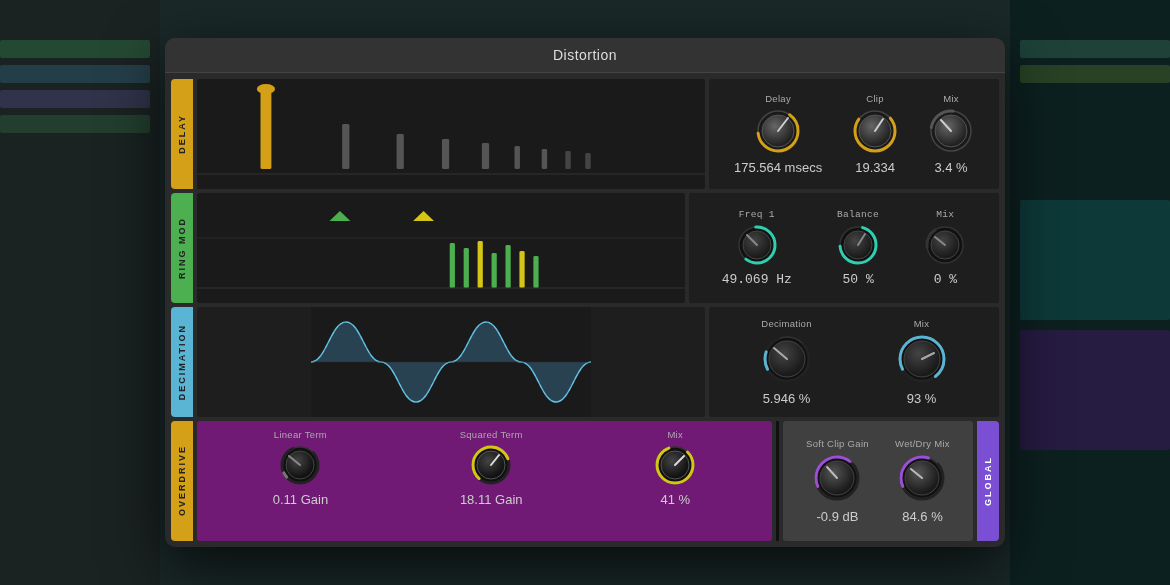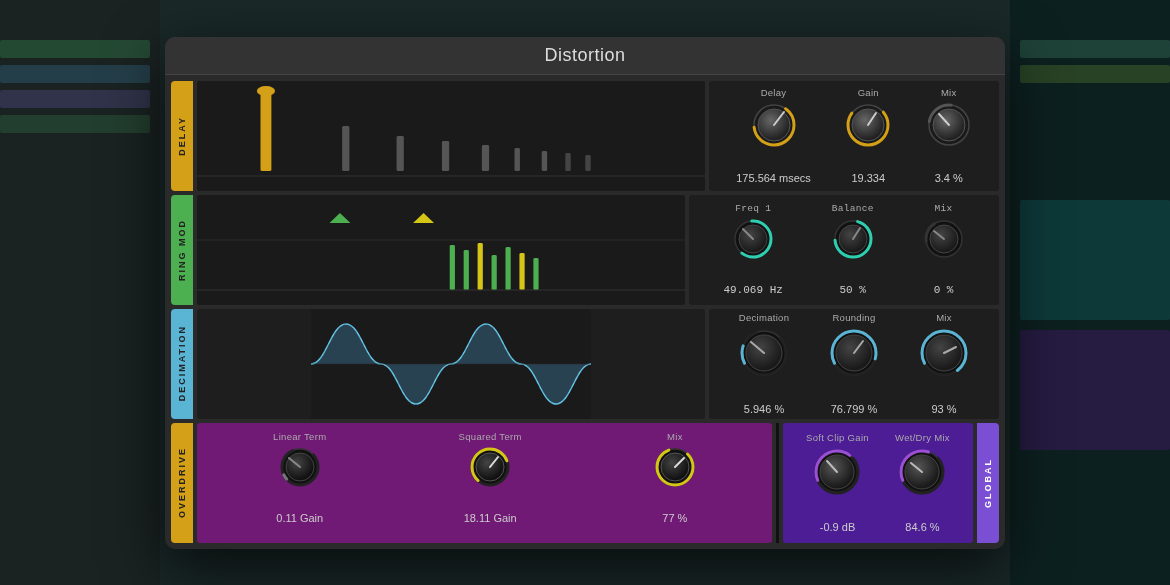--- a/index.html
+++ b/index.html
@@ -23,21 +23,21 @@
       z-index: 10;
     }
     .title-bar {
       background: #333;
       text-align: center;
       padding: 8px 0;
       border-bottom: 1px solid #444;
     }
     .title-text {
       color: #ddd;
-      font-size: 18px;
+      font-size: 14px;
       font-weight: 500;
       letter-spacing: 0.5px;
     }
     .plugin-body {
       display: flex;
       flex-direction: column;
       padding: 6px;
       gap: 4px;
     }
     
@@ -100,23 +100,23 @@
       flex-direction: column;
       align-items: center;
       gap: 4px;
     }
     .ctrl-label {
       font-size: 9.5px;
       color: #aaa;
       letter-spacing: 0.3px;
     }
     .ctrl-value {
-      font-size: 11px;
+      font-size: 13px;
       color: #ccc;
-      margin-top: 20px;
+      margin-top: 2px;
     }
 
     
     .knob-svg {
       display: block;
     }
 
     
     .overdrive-row {
       display: flex;
@@ -127,21 +127,21 @@
       flex: 1;
       background: #701a75;
       border-radius: 3px;
       display: flex;
       flex-direction: column;
       justify-content: flex-start;
       padding: 8px 10px;
     }
     .overdrive-right {
       width: 190px;
-      background: #4c1d95;
+      background: #404040;
       border-radius: 3px;
       display: flex;
       flex-direction: column;
       justify-content: center;
       padding: 8px 10px;
       flex-shrink: 0;
     }
   </style>
 </head>
 <body>
@@ -204,21 +204,21 @@
               </defs>
               <circle cx="23" cy="23" r="20" fill="#1a1a1a" stroke="#444" stroke-width="1.5"></circle>
               <circle cx="23" cy="23" r="20" fill="none" stroke="#d4a017" stroke-width="3" stroke-dasharray="80 46" stroke-dashoffset="20" stroke-linecap="round"></circle>
               <circle cx="23" cy="23" r="16" fill="url(#kg1)" stroke="#555" stroke-width="1"></circle>
 
               <line x1="23" y1="23" x2="33" y2="10" stroke="#ccc" stroke-width="2" stroke-linecap="round"></line>
             </svg>
             <span class="ctrl-value">175.564 msecs</span>
           </div>
           <div class="ctrl-item">
-            <span class="ctrl-label">Gain</span>
+            <span class="ctrl-label">Clip</span>
             <svg width="46" height="46" class="knob-svg">
               <circle cx="23" cy="23" r="20" fill="#1a1a1a" stroke="#444" stroke-width="1.5"></circle>
               <circle cx="23" cy="23" r="20" fill="none" stroke="#d4a017" stroke-width="3" stroke-dasharray="90 36" stroke-dashoffset="15" stroke-linecap="round"></circle>
               <circle cx="23" cy="23" r="16" fill="url(#kg1)" stroke="#555" stroke-width="1"></circle>
               <line x1="23" y1="23" x2="31" y2="11" stroke="#ccc" stroke-width="2" stroke-linecap="round"></line>
             </svg>
             <span class="ctrl-value">19.334</span>
           </div>
           <div class="ctrl-item">
             <span class="ctrl-label">Mix</span>
@@ -332,33 +332,20 @@
               <circle cx="26" cy="26" r="22" fill="none" stroke="#222" stroke-width="3" stroke-dasharray="114 24" stroke-dashoffset="18"></circle>
 
               <circle cx="26" cy="26" r="22" fill="none" stroke="#5ab4d4" stroke-width="3" stroke-dasharray="18 120" stroke-dashoffset="80" stroke-linecap="round"></circle>
               <circle cx="26" cy="26" r="18" fill="url(#kg3)" stroke="#444" stroke-width="1"></circle>
 
               <line x1="26" y1="26" x2="13" y2="15" stroke="#aaa" stroke-width="2" stroke-linecap="round"></line>
             </svg>
             <span class="ctrl-value">5.946 %</span>
           </div>
           <div class="ctrl-item">
-            <span class="ctrl-label">Rounding</span>
-
-            <svg width="52" height="52" class="knob-svg">
-              <circle cx="26" cy="26" r="22" fill="#111" stroke="#333" stroke-width="1.5"></circle>
-              <circle cx="26" cy="26" r="22" fill="none" stroke="#222" stroke-width="3" stroke-dasharray="114 24" stroke-dashoffset="18"></circle>
-
-              <circle cx="26" cy="26" r="22" fill="none" stroke="#5ab4d4" stroke-width="3" stroke-dasharray="86 52" stroke-dashoffset="80" stroke-linecap="round"></circle>
-              <circle cx="26" cy="26" r="18" fill="url(#kg3)" stroke="#444" stroke-width="1"></circle>
-              <line x1="26" y1="26" x2="35" y2="14" stroke="#aaa" stroke-width="2" stroke-linecap="round"></line>
-            </svg>
-            <span class="ctrl-value">76.799 %</span>
-          </div>
-          <div class="ctrl-item">
             <span class="ctrl-label">Mix</span>
 
             <svg width="52" height="52" class="knob-svg">
               <circle cx="26" cy="26" r="22" fill="#111" stroke="#333" stroke-width="1.5"></circle>
               <circle cx="26" cy="26" r="22" fill="none" stroke="#222" stroke-width="3" stroke-dasharray="114 24" stroke-dashoffset="18"></circle>
 
               <circle cx="26" cy="26" r="22" fill="none" stroke="#5ab4d4" stroke-width="3" stroke-dasharray="100 38" stroke-dashoffset="80" stroke-linecap="round"></circle>
               <circle cx="26" cy="26" r="18" fill="url(#kg3)" stroke="#444" stroke-width="1"></circle>
               <line x1="26" y1="26" x2="38" y2="20" stroke="#aaa" stroke-width="2" stroke-linecap="round"></line>
             </svg>
@@ -407,21 +394,21 @@
           <div class="ctrl-item">
             <span class="ctrl-label">Mix</span>
             <svg width="42" height="42" class="knob-svg">
               <circle cx="21" cy="21" r="18" fill="#111" stroke="#333" stroke-width="1.5"></circle>
               <circle cx="21" cy="21" r="18" fill="none" stroke="#222" stroke-width="3" stroke-dasharray="93 20" stroke-dashoffset="15"></circle>
 
               <circle cx="21" cy="21" r="18" fill="none" stroke="#d4c517" stroke-width="3" stroke-dasharray="93 20" stroke-dashoffset="15" stroke-linecap="round"></circle>
               <circle cx="21" cy="21" r="14" fill="url(#kg4)" stroke="#555" stroke-width="1"></circle>
               <line x1="21" y1="21" x2="30" y2="12" stroke="#ddd" stroke-width="2" stroke-linecap="round"></line>
             </svg>
-            <span class="ctrl-value">77 %</span>
+            <span class="ctrl-value">41 %</span>
           </div>
         </div>
       </div>
 
       <div style="width:3px;background:#111;"></div>
       <div class="overdrive-right">
         <div class="ctrl-row">
           <div class="ctrl-item">
             <span class="ctrl-label">Soft Clip Gain</span>
             <svg width="50" height="50" class="knob-svg">

